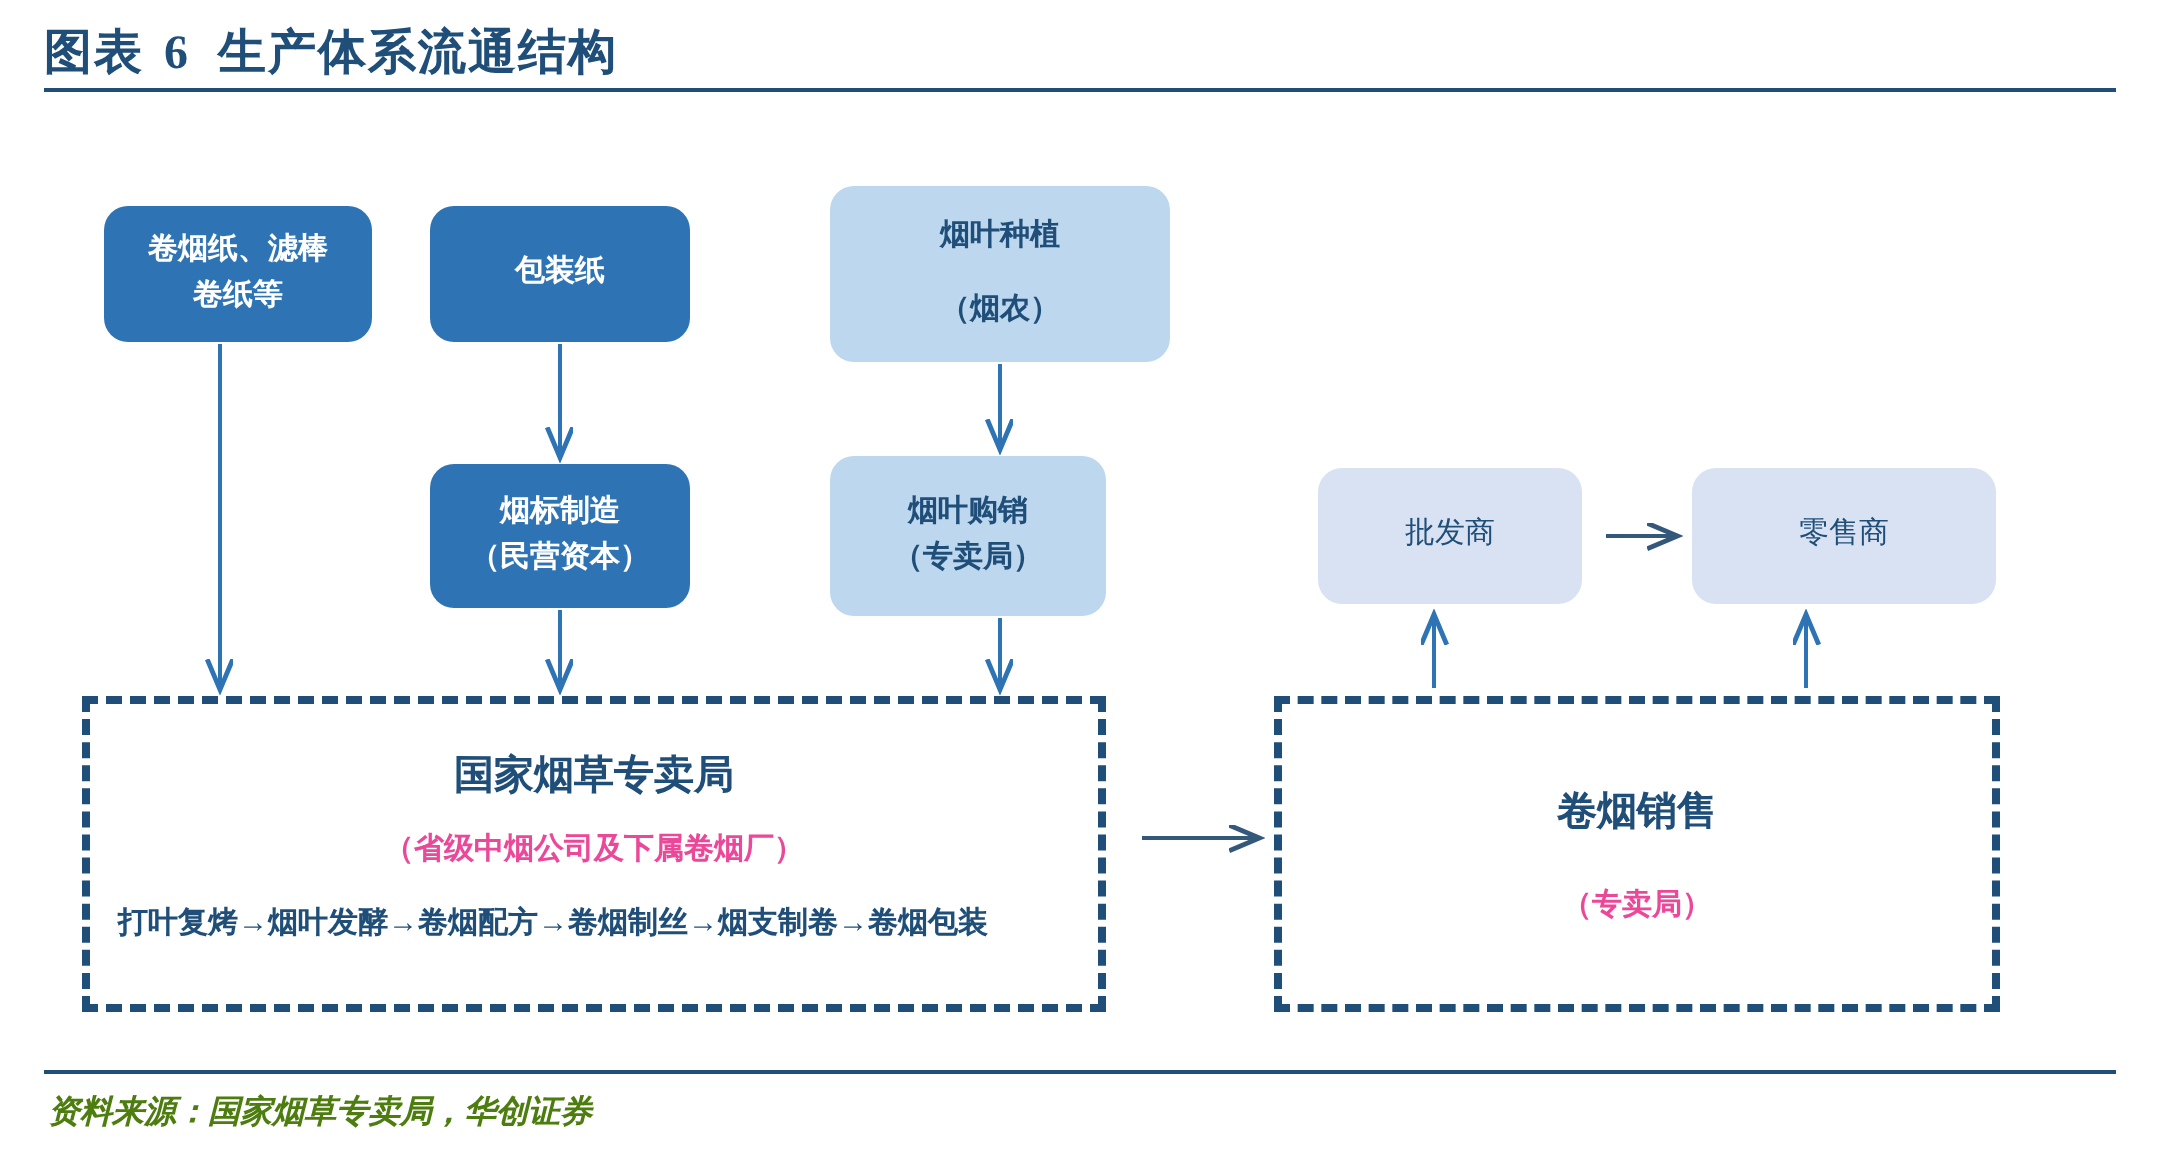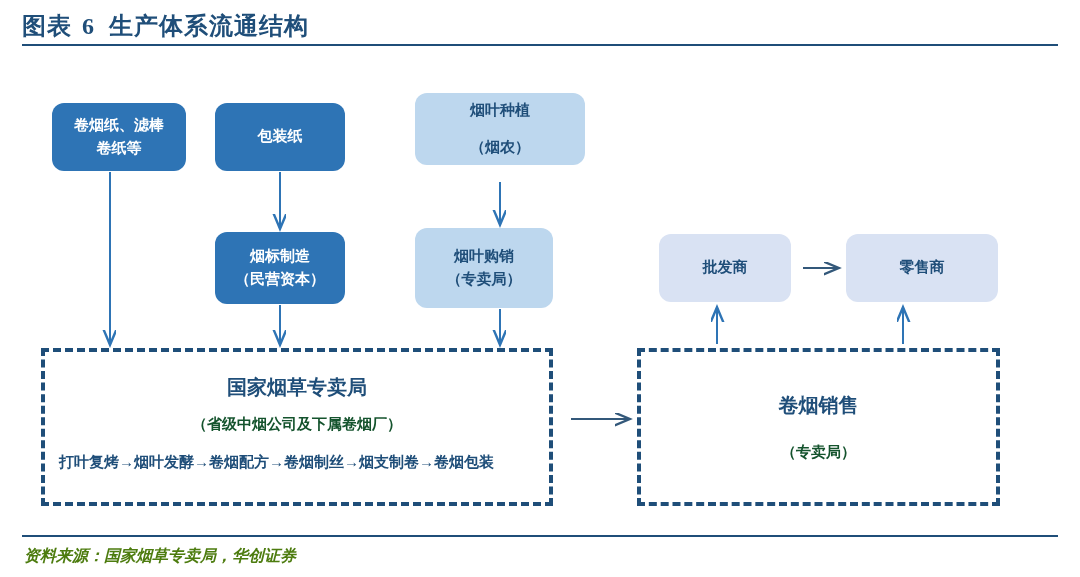--- a/index.html
+++ b/index.html
@@ -80,21 +80,21 @@
   }
   .node.mid {
     background: #BDD7EE;
     color: #1F4E79;
     font-weight: bold;
     font-size: 15px;
   }
   .node.pale {
     background: #D9E2F3;
     color: #1F4E79;
-    font-weight: bold;
+    font-weight: normal;
     font-size: 15px;
   }
 
   
   .region {
     position: absolute;
     box-sizing: border-box;
     border: 4px dashed #1F4E79;
     background: #ffffff;
     display: flex;
@@ -104,21 +104,21 @@
   }
   .region .big {
     font-size: 20px;
     font-weight: bold;
     color: #1F4E79;
     white-space: nowrap;
   }
   .region .sub {
     font-size: 15px;
     font-weight: bold;
-    color: #14532d;
+    color: #ec4899;
     white-space: nowrap;
   }
   .region .chain {
     font-size: 15px;
     font-weight: bold;
     color: #1F4E79;
     text-align: left;
     line-height: 1.7;
     width: 100%;
     box-sizing: border-box;
@@ -152,21 +152,21 @@
   <div class="node dark" style="left:52px; top:103px; width:134px; height:68px;">
     <span class="ln">卷烟纸、滤棒</span>
     <span class="ln">卷纸等</span>
   </div>
 
   <div class="node dark" style="left:215px; top:232px; width:130px; height:72px;">
     <span class="ln">烟标制造</span>
     <span class="ln">（民营资本）</span>
   </div>
 
-  <div class="node mid" style="left:415px; top:93px; width:170px; height:72px;">
+  <div class="node mid" style="left:415px; top:93px; width:170px; height:88px;">
     <span class="ln" style="margin-bottom:14px;">烟叶种植</span>
     <span class="ln">（烟农）</span>
   </div>
 
   <div class="node mid" style="left:415px; top:228px; width:138px; height:80px;">
     <span class="ln">烟叶购销</span>
     <span class="ln">（专卖局）</span>
   </div>
 
   <div class="node pale" style="left:659px; top:234px; width:132px; height:68px;">

